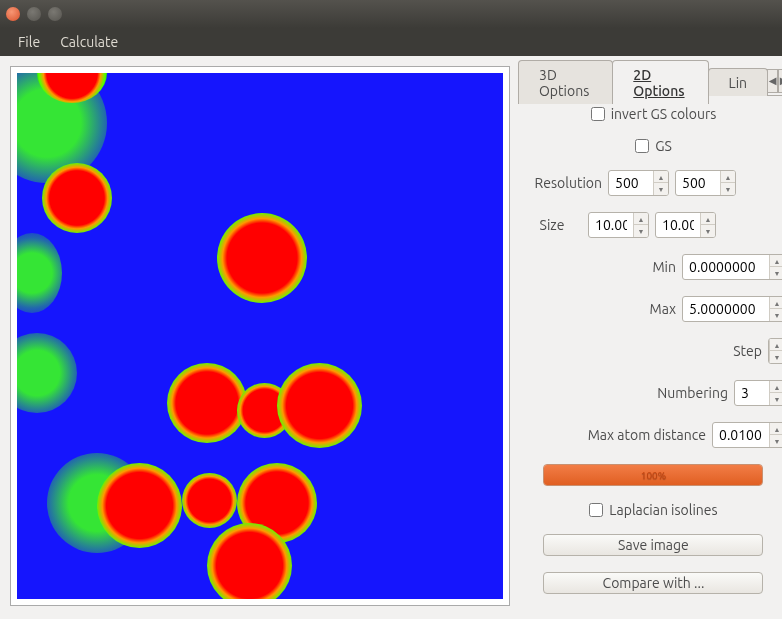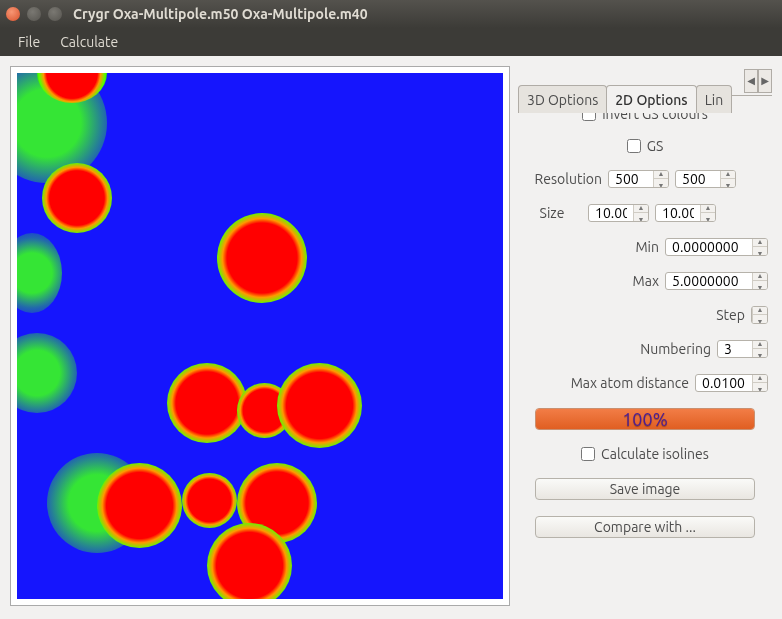--- a/index.html
+++ b/index.html
@@ -17,57 +17,56 @@
 .client { display: flex; padding: 10px; gap: 8px; height: calc(619px - 56px); }
 
 .canvas-wrap { flex: 0 0 500px; height: 540px; background: #fff; border: 1px solid #aaa; padding: 6px; }
 .canvas { width: 100%; height: 100%; background: #1515fd; position: relative; overflow: hidden; }
 .blob { position: absolute; border-radius: 50%; }
 .r { background: radial-gradient(circle, #ff0000 55%, #ff9900 62%, #54ff00 72%, #10d010 80%, rgba(16,160,200,.5) 92%, rgba(21,21,253,0) 100%); }
 .g { background: radial-gradient(circle, #35e535 40%, rgba(53,229,53,.4) 70%, rgba(21,21,253,0) 100%); }
 
 .panel { flex: 1; display: flex; flex-direction: column; }
 .tabs { display: flex; align-items: center; border-bottom: 1px solid #b0aca6; height: 30px; }
-.tab { padding: 6px 8px 5px; background: #e6e3de; border: 1px solid #b0aca6; border-bottom: none; border-radius: 4px 4px 0 0; margin-right: -1px; color: #4c4c4c; cursor: pointer; position: relative; top: 18px; }
-.tab.active { background: #f2f1f0; color: #333; font-weight: 500; z-index: 2; }
+.tab { padding: 6px 20px 5px; background: #e6e3de; border: 1px solid #b0aca6; border-bottom: none; border-radius: 4px 4px 0 0; margin-right: -1px; color: #4c4c4c; cursor: pointer; position: relative; top: 1px; }
+.tab.active { background: #f2f1f0; color: #333; font-weight: 500; z-index: 2; text-decoration: underline; }
 .tab-scroll { width: 14px; height: 24px; background: #ece9e5; border: 1px solid #b0aca6; display: flex; align-items: center; justify-content: center; color: #666; cursor: pointer; font-size: 10px; }
 .tab-scroll.left { margin-left: auto; }
 
 .opts { padding: 10px 4px; display: flex; flex-direction: column; gap: 16px; }
 .row { display: flex; align-items: center; gap: 6px; }
 .row.center { justify-content: center; }
 .row.right { justify-content: flex-end; }
 .lbl { color: #4c4c4c; text-align: right; }
 .lbl.w1 { width: 80px; }
 .lbl.w2 { width: 60px; text-align: center; }
 
 .chk { display: flex; align-items: center; gap: 6px; color: #4c4c4c; }
 .chk input { width: 14px; height: 14px; }
 
-.spin { display: flex; align-items: center; border: 1px solid #b6b2aa; border-radius: 3px; background: #fff; height: 18px; overflow: hidden; }
+.spin { display: flex; align-items: center; border: 1px solid #b6b2aa; border-radius: 3px; background: #fff; height: 26px; overflow: hidden; }
 .spin input { border: none; outline: none; padding: 0 6px; width: 44px; text-align: left; height: 100%; background: transparent; }
 .spin.wide input { width: 86px; }
 .spin .arrows { display: flex; flex-direction: column; border-left: 1px solid #d0ccc4; }
 .spin .ar { width: 14px; height: 12px; font-size: 7px; line-height: 12px; text-align: center; color: #777; background: #f3f1ee; cursor: pointer; }
 .spin .ar:first-child { border-bottom: 1px solid #d0ccc4; }
 
 .progress { width: 220px; height: 22px; background: #e6e3de; border: 1px solid #c99070; border-radius: 4px; overflow: hidden; position: relative; }
 .progress-fill { position: absolute; inset: 0; background: linear-gradient(#f27d46, #e05f22); }
-.progress-label { position: absolute; inset: 0; display: flex; align-items: center; justify-content: center; color: #4c1d95; text-shadow: 0 1px 1px rgba(0,0,0,.35); font-size: 18px; border-radius: 8px; }
+.progress-label { position: absolute; inset: 0; display: flex; align-items: center; justify-content: center; color: #c2410c; text-shadow: 0 1px 1px rgba(0,0,0,.35); font-size: 10px; border-radius: 8px; }
 
 .btn { width: 220px; height: 22px; background: linear-gradient(#fafaf8, #e9e6e1); border: 1px solid #b6b2aa; border-radius: 4px; color: #4c4c4c; cursor: pointer; }
 </style>
 </head>
 <body>
 
 <div class="titlebar">
   <span class="tb-btn tb-close"></span>
   <span class="tb-btn tb-min"></span>
   <span class="tb-btn tb-max"></span>
-  <span class="title-text">Crygr Oxa-Multipole.m50 Oxa-Multipole.m40</span>
 </div>
 
 <div class="menubar">
   <span>File</span>
   <span>Calculate</span>
 </div>
 
 <div class="client">
   <div class="canvas-wrap">
     <div class="canvas">
@@ -202,21 +201,21 @@
       <div class="row center">
         <div class="progress">
           <div class="progress-fill"></div>
           <div class="progress-label">100%</div>
         </div>
       </div>
 
       <div class="row center">
         <label class="chk">
           <input type="checkbox" style="">
-          <span>Calculate isolines</span>
+          <span>Laplacian isolines</span>
         </label>
       </div>
 
       <div class="row center">
         <button class="btn">Save image</button>
       </div>
       <div class="row center">
         <button class="btn">Compare with ...</button>
       </div>
     </div>

